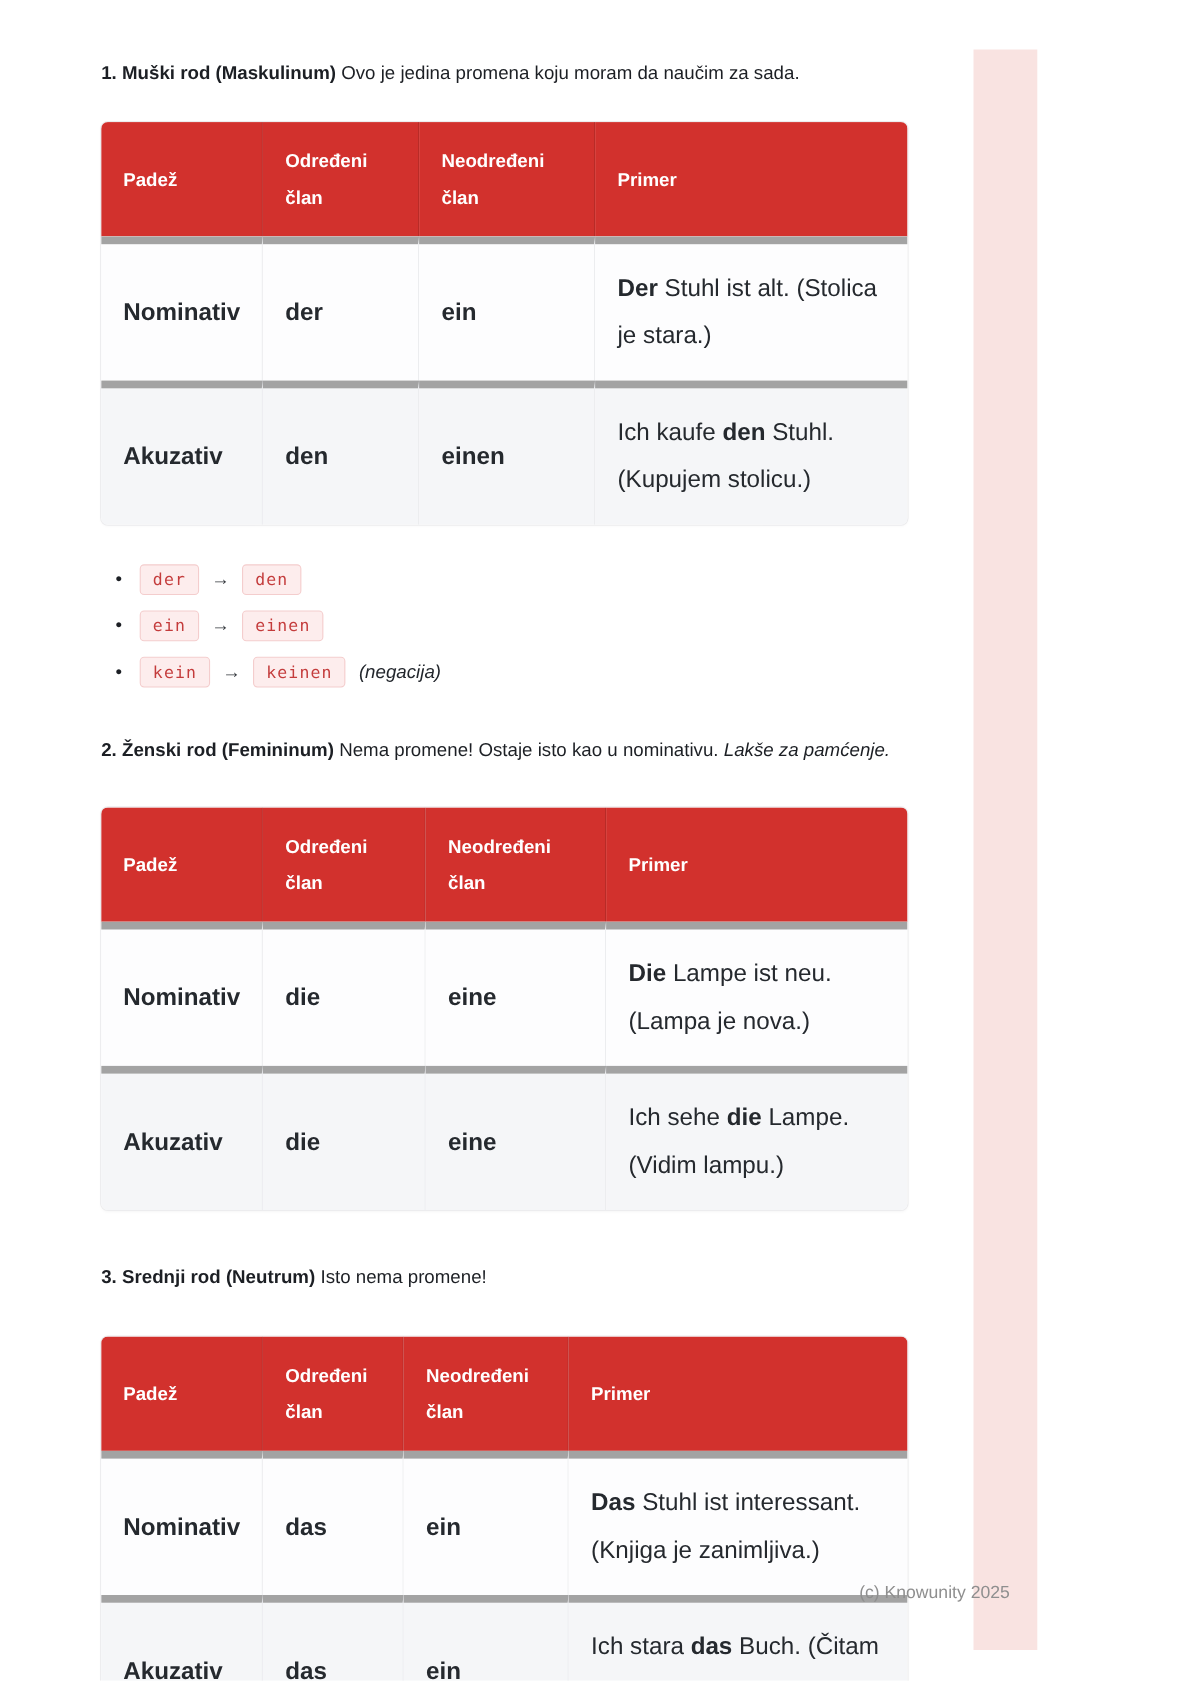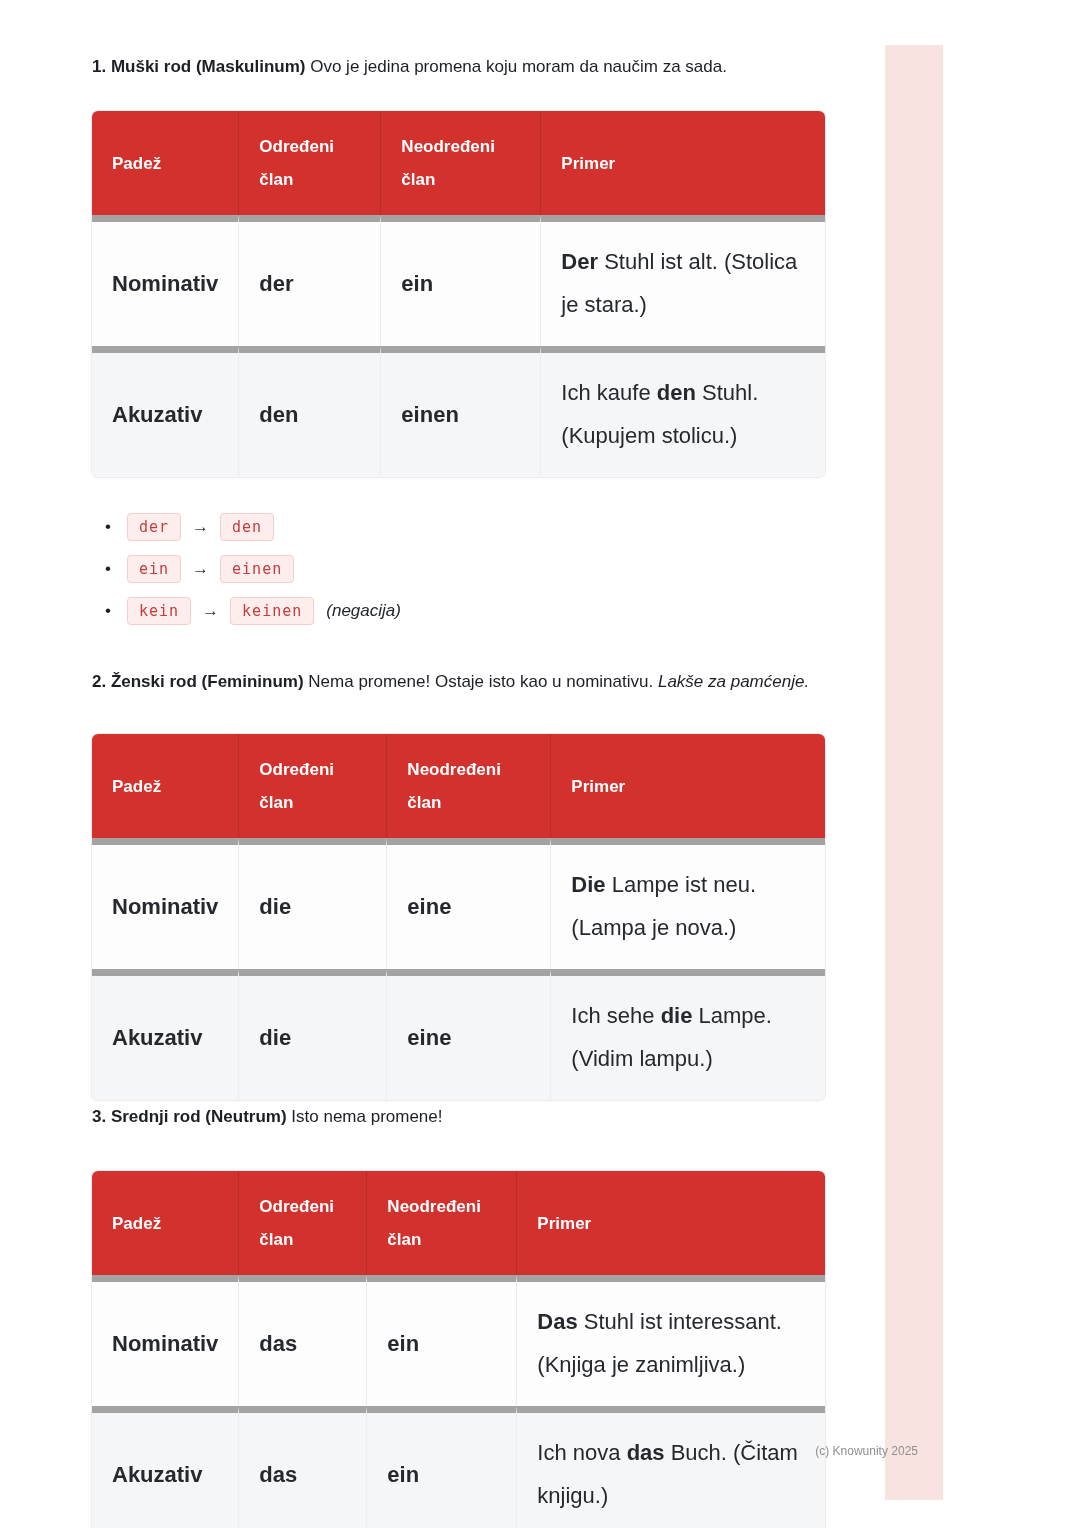--- a/index.html
+++ b/index.html
@@ -32,21 +32,21 @@
   .heading {
     font-size: 17px;
     line-height: 1.95;
     color: #1c1f24;
     text-align: justify;
   }
   .heading .bold { font-weight: bold; }
   .heading .italic { font-style: italic; }
   .h1 { margin-bottom: 28px; }
   .h2 { margin-top: 40px; margin-bottom: 36px; }
-  .h3 { margin-bottom: 38px; }
+  .h3 { margin-top: 44px; margin-bottom: 38px; }
 
   table.gender-table {
     width: 100%;
     border-collapse: separate;
     border-spacing: 0;
     border-radius: 6px;
     overflow: hidden;
     box-shadow: 0 0 0 1px #ececee, 0 1px 3px rgba(0,0,0,0.04);
   }
   table.gender-table th {
@@ -113,21 +113,21 @@
   .rule-note {
     margin-left: 12px;
     color: #22262c;
     font-size: 17px;
     font-style: italic;
   }
   .footer {
     position: absolute;
     right: 70px;
     bottom: 70px;
-    font-size: 12px;
+    font-size: 16px;
     color: #8f8f8f;
     z-index: 2;
   }
 </style>
 </head>
 <body>
 
 <div class="page">
   <div class="side-stripe"></div>
 
@@ -242,21 +242,21 @@
         <tr class="row-a">
           <td class="case">Nominativ</td>
           <td class="art">das</td>
           <td class="art">ein</td>
           <td class="primer"><span class="bold">Das</span><span> Stuhl ist interessant. (Knjiga je zanimljiva.)</span></td>
         </tr>
         <tr class="row-b">
           <td class="case">Akuzativ</td>
           <td class="art">das</td>
           <td class="art">ein</td>
-          <td class="primer"><span>Ich nova </span><span class="bold">das</span><span> Buch. (Čitam knjigu.)</span></td>
+          <td class="primer"><span>Ich stara </span><span class="bold">das</span><span> Buch. (Čitam knjigu.)</span></td>
         </tr>
       </tbody>
     </table>
 
   </div>
 
   <div class="footer">(c) Knowunity 2025</div>
 </div>
 
 </body></html>

